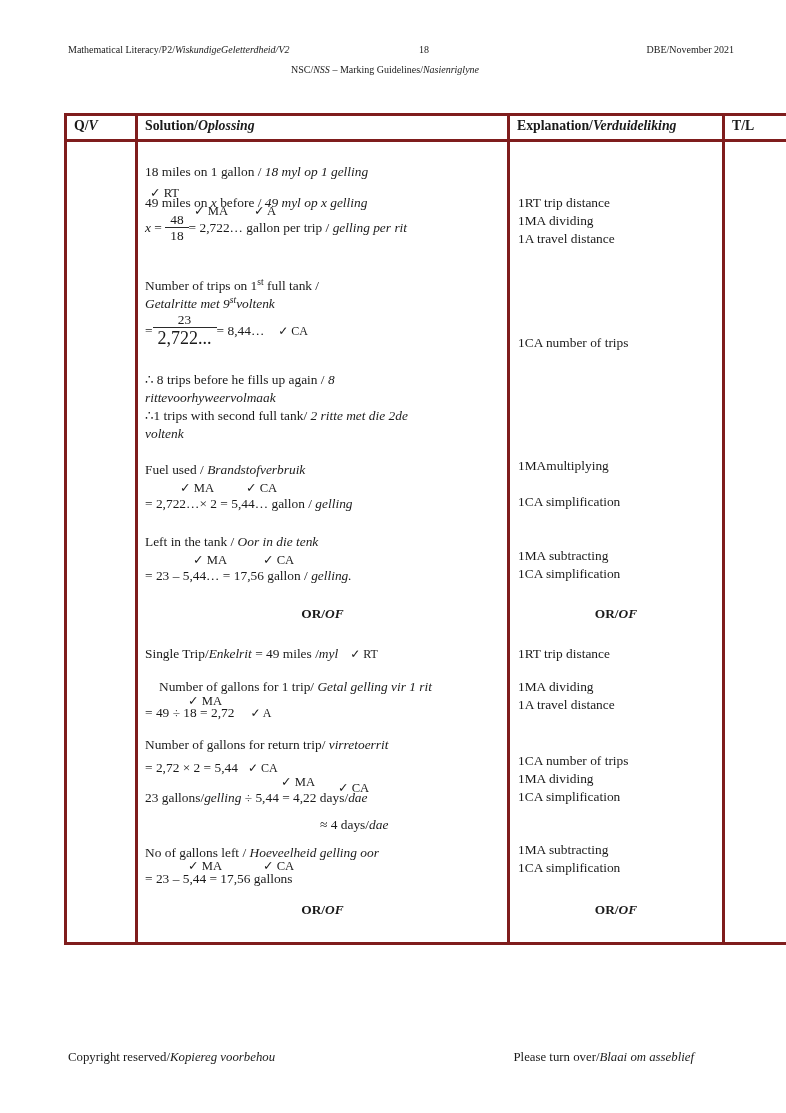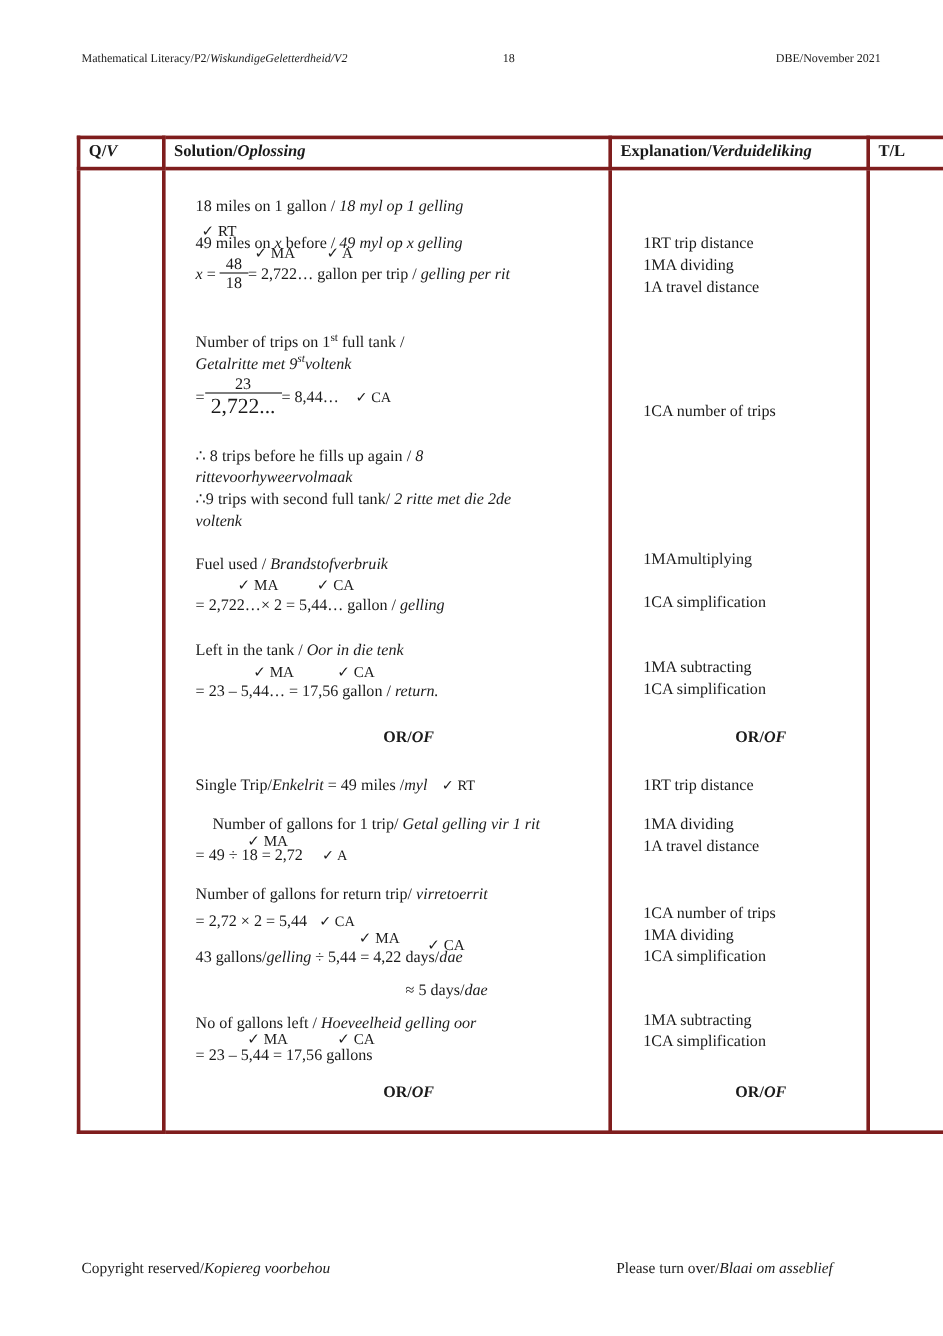--- a/index.html
+++ b/index.html
@@ -72,21 +72,20 @@
     height: 18px;
     white-space: nowrap;
   }
   .tbl tbody td { height: 800px; }
 
   .cell-body {
     position: relative;
     width: 100%;
     height: 795px;
     font-size: 13.4px;
-    margin-left: 18px;
   }
 
   
   .ab { position: absolute; white-space: nowrap; }
   .abw { position: absolute; }
 
   .ctr { text-align: center; }
   .bold { font-weight: bold; }
 
   .tick { font-size: 12px; }
@@ -134,20 +133,21 @@
 <body>
 
 <div class="page">
 
   <div class="hdr">
     <div class="hdr-row1">
       <span class="hdr-left"><span>Mathematical Literacy/P2/</span><span class="it">WiskundigeGeletterdheid/V2</span></span>
       <span class="hdr-page">18</span>
       <span class="hdr-right">DBE/November 2021</span>
     </div>
+    <div class="hdr-row2"><span>NSC/</span><span class="it">NSS</span><span> – Marking Guidelines/</span><span class="it">Nasienriglyne</span></div>
   </div>
 
   <table class="tbl">
     <thead>
       <tr>
         <th class="col-qv"><span>Q/</span><span class="it">V</span></th>
         <th class="col-sol"><span>Solution/</span><span class="it">Oplossing</span></th>
         <th class="col-exp"><span>Explanation/</span><span class="it">Verduideliking</span></th>
         <th class="col-tl"><span>T/L</span></th>
       </tr>
@@ -173,49 +173,49 @@
 
             <div class="ab" style="left:7px; top:72px;"><span class="it">x</span><span> = </span><span class="frac"><span class="num">48</span><span class="den">18</span></span><span>= 2,722…</span><span> gallon per trip / </span><span class="it">gelling per rit</span></div>
 
             <div class="ab" style="left:7px; top:135px;"><span>Number of trips on 1</span><span class="sup">st</span><span> full tank /</span></div>
             <div class="ab it" style="left:7px; top:153px;"><span>Getalritte met 9</span><span class="sup">st</span><span>voltenk</span></div>
 
             <div class="ab" style="left:7px; top:172px;"><span>=</span><span class="frac small"><span class="num">23</span><span class="den">2,722...</span></span><span>= 8,44…</span><span style="display:inline-block;width:14px;"></span><span class="tick">✓ CA</span></div>
 
             <div class="ab" style="left:7px; top:230px;"><span>∴  8 trips before he fills up again / </span><span class="it">8</span></div>
             <div class="ab it" style="left:7px; top:248px;">rittevoorhyweervolmaak</div>
-            <div class="ab" style="left:7px; top:266px;"><span>∴9 trips with second full tank/ </span><span class="it">2 ritte met die 2de</span></div>
+            <div class="ab" style="left:7px; top:266px;"><span>∴1 trips with second full tank/ </span><span class="it">2 ritte met die 2de</span></div>
             <div class="ab it" style="left:7px; top:284px;">voltenk</div>
 
             <div class="ab" style="left:7px; top:320px;"><span>Fuel used / </span><span class="it">Brandstofverbruik</span></div>
             <div class="annot" style="left:42px; top:338px;">✓ MA</div>
             <div class="annot" style="left:108px; top:338px;">✓ CA</div>
             <div class="ab" style="left:7px; top:354px;"><span>= 2,722…× 2 = 5,44… gallon / </span><span class="it">gelling</span></div>
 
             <div class="ab" style="left:7px; top:392px;"><span>Left in the tank / </span><span class="it">Oor in die tenk</span></div>
             <div class="annot" style="left:55px; top:410px;">✓ MA</div>
             <div class="annot" style="left:125px; top:410px;">✓ CA</div>
-            <div class="ab" style="left:7px; top:426px;"><span>= 23 – 5,44… = 17,56 gallon / </span><span class="it">return.</span></div>
+            <div class="ab" style="left:7px; top:426px;"><span>= 23 – 5,44… = 17,56 gallon / </span><span class="it">gelling.</span></div>
 
             <div class="abw ctr bold" style="left:0; top:464px; width:100%;"><span>OR/</span><span class="it">OF</span></div>
 
             <div class="ab" style="left:7px; top:504px;"><span>Single Trip/</span><span class="it">Enkelrit</span><span> = 49 miles /</span><span class="it">myl</span><span style="display:inline-block;width:12px;"></span><span class="tick">✓ RT</span></div>
 
             <div class="ab" style="left:21px; top:537px;"><span>Number of gallons for 1 trip/ </span><span class="it">Getal gelling vir 1 rit</span></div>
             <div class="annot" style="left:50px; top:551px;">✓ MA</div>
             <div class="ab" style="left:7px; top:563px;"><span>= 49 ÷ 18 = 2,72</span><span style="display:inline-block;width:16px;"></span><span class="tick">✓ A</span></div>
 
             <div class="ab" style="left:7px; top:595px;"><span>Number of gallons for return trip/ </span><span class="it">virretoerrit</span></div>
             <div class="ab" style="left:7px; top:618px;"><span>= 2,72 × 2 = 5,44</span><span style="display:inline-block;width:10px;"></span><span class="tick">✓ CA</span></div>
 
             <div class="annot" style="left:143px; top:632px;">✓ MA</div>
             <div class="annot" style="left:200px; top:638px;">✓ CA</div>
-            <div class="ab" style="left:7px; top:648px;"><span>43 gallons/</span><span class="it">gelling</span><span> ÷ 5,44 = 4,22 days/</span><span class="it">dae</span></div>
-
-            <div class="ab" style="left:182px; top:675px;"><span>≈ 5 days/</span><span class="it">dae</span></div>
+            <div class="ab" style="left:7px; top:648px;"><span>23 gallons/</span><span class="it">gelling</span><span> ÷ 5,44 = 4,22 days/</span><span class="it">dae</span></div>
+
+            <div class="ab" style="left:182px; top:675px;"><span>≈ 4 days/</span><span class="it">dae</span></div>
 
             <div class="ab" style="left:7px; top:703px;"><span>No of gallons left / </span><span class="it">Hoeveelheid gelling oor</span></div>
             <div class="annot" style="left:50px; top:716px;">✓ MA</div>
             <div class="annot" style="left:125px; top:716px;">✓ CA</div>
             <div class="ab" style="left:7px; top:729px;">= 23 – 5,44 = 17,56 gallons</div>
 
             <div class="abw ctr bold" style="left:0; top:760px; width:100%;"><span>OR/</span><span class="it">OF</span></div>
 
           </div>
         </td>

